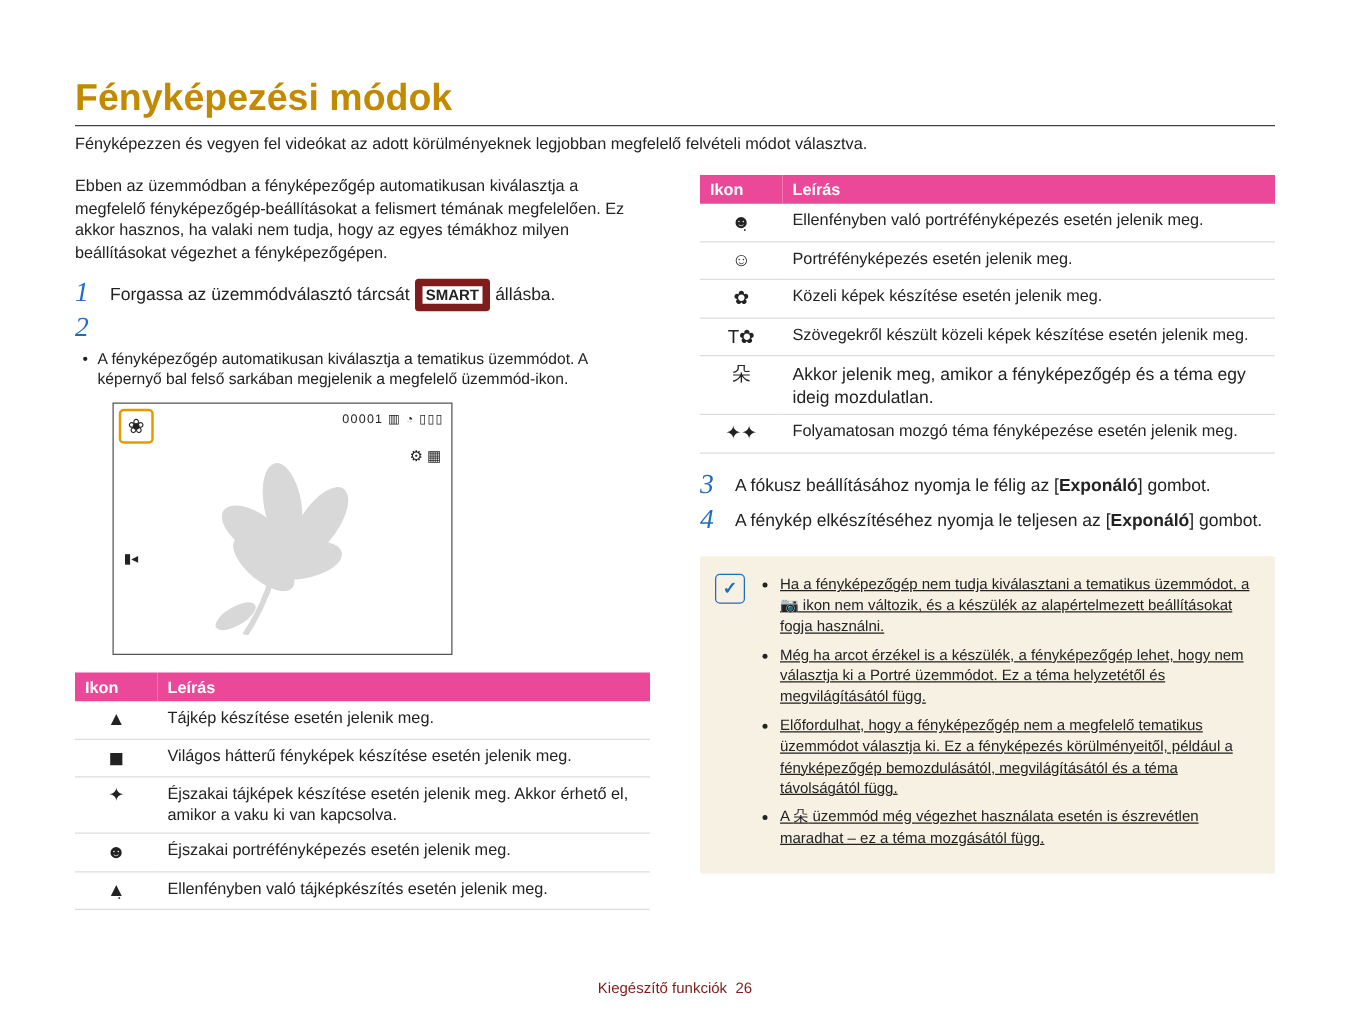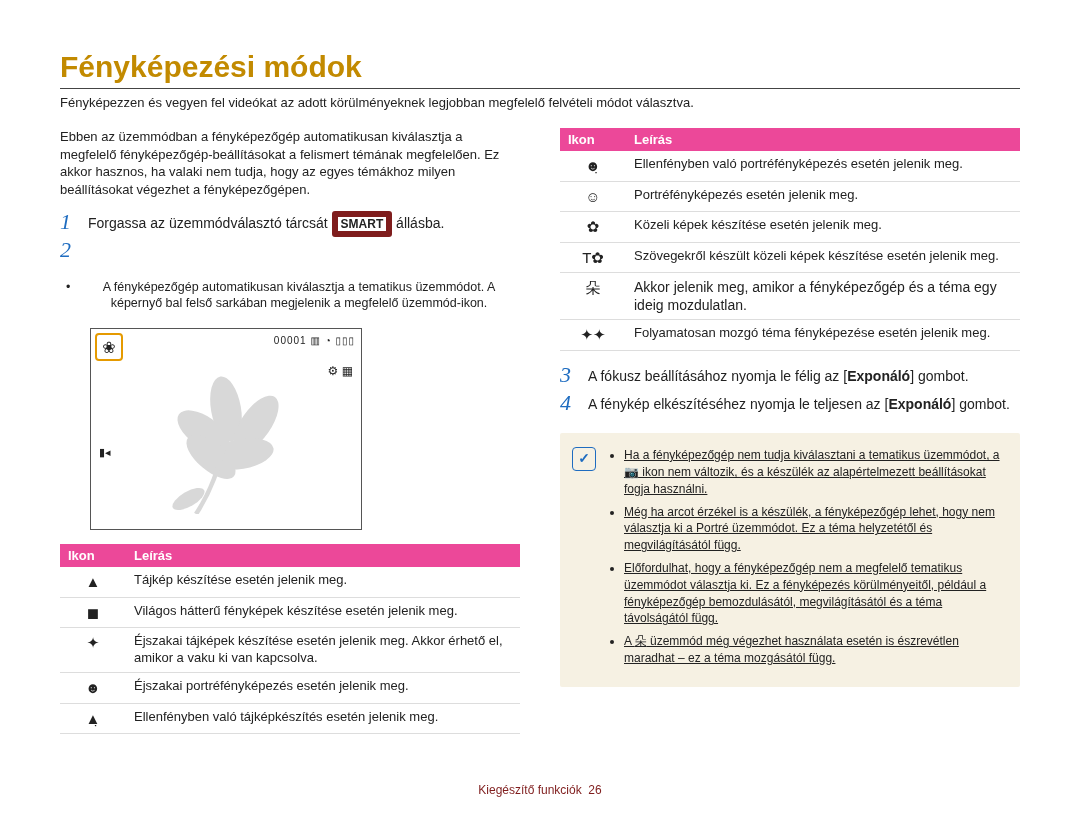--- a/index.html
+++ b/index.html
@@ -7,21 +7,21 @@
     padding: 0;
     width: 1080px;
     height: 815px;
     background: #fff;
     font-family: Arial, Helvetica, sans-serif;
     color: #222;
     position: relative;
     box-sizing: border-box;
   }
   .page {
-    padding: 40px 60px 20px 60px;
+    padding: 52px 60px 20px 60px;
   }
   h1.title {
     color: #c28a00;
     font-size: 30px;
     font-weight: bold;
     margin: 10px 0 4px 0;
   }
   .rule {
     border-top: 1px solid #444;
     margin-bottom: 6px;
@@ -68,22 +68,21 @@
     padding-top: 4px;
   }
   .step-body .bold { font-weight: bold; }
   .sub-bullets {
     font-size: 12.5px;
     line-height: 1.35;
     padding-left: 18px;
   }
   .sub-bullets .bi {
     position: relative;
-    margin: 16px 0;
-    text-align: center;
+    margin: 4px 0;
   }
   .sub-bullets .bi::before {
     content: "•";
     position: absolute;
     left: -12px;
   }
   .shot {
     width: 270px;
     height: 200px;
     border: 1px solid #555;

